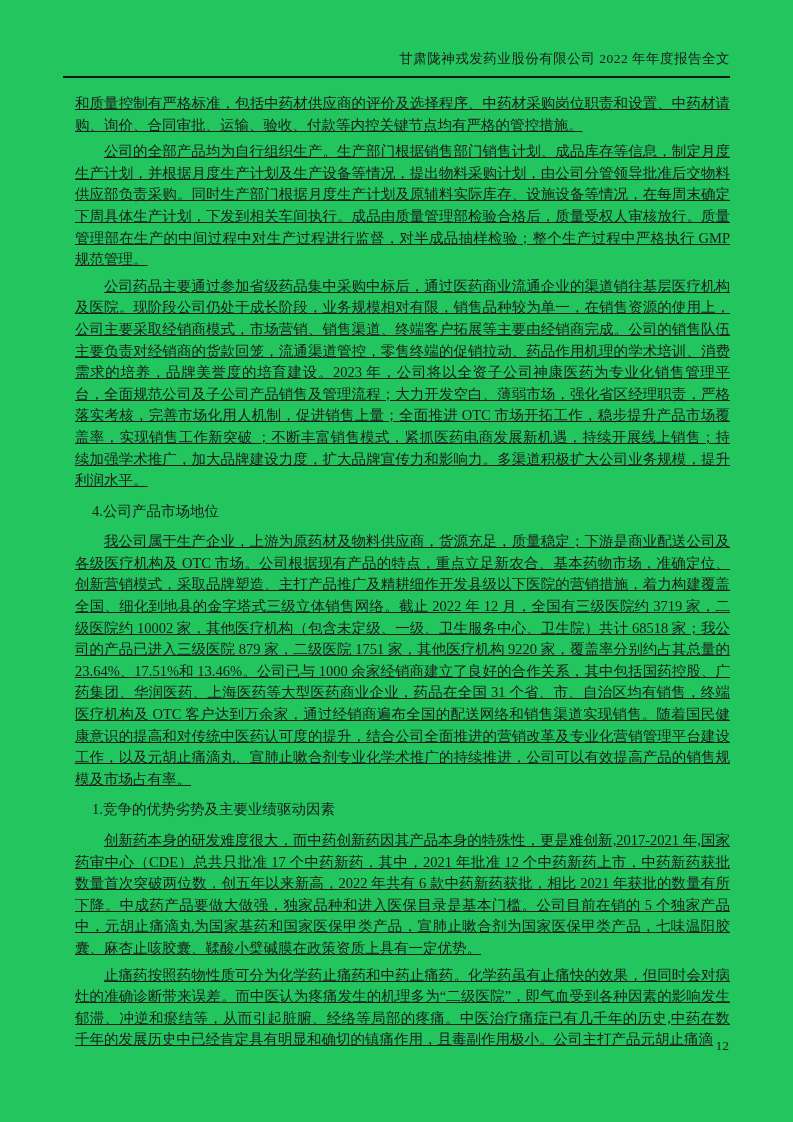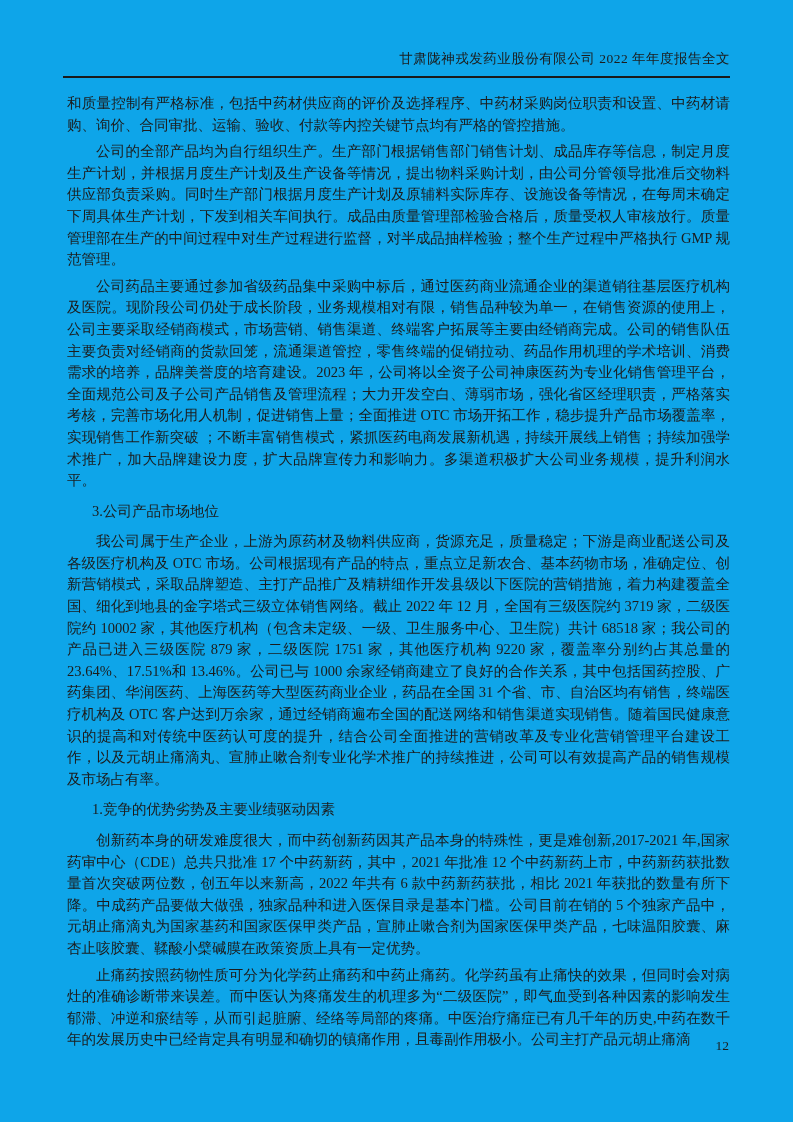--- a/index.html
+++ b/index.html
@@ -4,21 +4,21 @@
 <style>
   html, body {
     margin: 0;
     padding: 0;
     background: #ffffff;
   }
   .page {
     position: relative;
     width: 793px;
     height: 1122px;
-    background: #0ea5e9;
+    background: #22c55e;
     font-family: "Liberation Serif", "DejaVu Serif", serif;
     color: #1c1c1c;
     overflow: hidden;
   }
   .header {
     position: absolute;
     top: 50px;
     left: 63px;
     width: 667px;
     text-align: right;
@@ -38,22 +38,23 @@
     position: absolute;
     top: 93px;
     left: 63px;
     width: 667px;
     font-size: 14.5px;
     line-height: 21.6px;
     text-align: justify;
     text-justify: inter-ideograph;
   }
   .para {
-    margin: 0 0 5px 4px;
+    margin: 0 0 5px 12px;
     text-indent: 2em;
+    text-decoration: underline;
   }
   .para.no-indent {
     text-indent: 0;
   }
   .heading {
     margin: 9px 0 9px 0;
     text-indent: 2em;
   }
   .page-number {
     position: absolute;
@@ -71,21 +72,21 @@
 
   <div class="header-rule"></div>
 
   <div class="content">
     <p class="para no-indent">和质量控制有严格标准，包括中药材供应商的评价及选择程序、中药材采购岗位职责和设置、中药材请购、询价、合同审批、运输、验收、付款等内控关键节点均有严格的管控措施。</p>
 
     <p class="para">公司的全部产品均为自行组织生产。生产部门根据销售部门销售计划、成品库存等信息，制定月度生产计划，并根据月度生产计划及生产设备等情况，提出物料采购计划，由公司分管领导批准后交物料供应部负责采购。同时生产部门根据月度生产计划及原辅料实际库存、设施设备等情况，在每周末确定下周具体生产计划，下发到相关车间执行。成品由质量管理部检验合格后，质量受权人审核放行。质量管理部在生产的中间过程中对生产过程进行监督，对半成品抽样检验；整个生产过程中严格执行 GMP 规范管理。</p>
 
     <p class="para">公司药品主要通过参加省级药品集中采购中标后，通过医药商业流通企业的渠道销往基层医疗机构及医院。现阶段公司仍处于成长阶段，业务规模相对有限，销售品种较为单一，在销售资源的使用上，公司主要采取经销商模式，市场营销、销售渠道、终端客户拓展等主要由经销商完成。公司的销售队伍主要负责对经销商的货款回笼，流通渠道管控，零售终端的促销拉动、药品作用机理的学术培训、消费需求的培养，品牌美誉度的培育建设。2023 年，公司将以全资子公司神康医药为专业化销售管理平台，全面规范公司及子公司产品销售及管理流程；大力开发空白、薄弱市场，强化省区经理职责，严格落实考核，完善市场化用人机制，促进销售上量；全面推进 OTC 市场开拓工作，稳步提升产品市场覆盖率，实现销售工作新突破 ；不断丰富销售模式，紧抓医药电商发展新机遇，持续开展线上销售；持续加强学术推广，加大品牌建设力度，扩大品牌宣传力和影响力。多渠道积极扩大公司业务规模，提升利润水平。</p>
 
-    <p class="heading">3.公司产品市场地位</p>
+    <p class="heading">4.公司产品市场地位</p>
 
     <p class="para">我公司属于生产企业，上游为原药材及物料供应商，货源充足，质量稳定；下游是商业配送公司及各级医疗机构及 OTC 市场。公司根据现有产品的特点，重点立足新农合、基本药物市场，准确定位、创新营销模式，采取品牌塑造、主打产品推广及精耕细作开发县级以下医院的营销措施，着力构建覆盖全国、细化到地县的金字塔式三级立体销售网络。截止 2022 年 12 月，全国有三级医院约 3719 家，二级医院约 10002 家，其他医疗机构（包含未定级、一级、卫生服务中心、卫生院）共计 68518 家；我公司的产品已进入三级医院 879 家，二级医院 1751 家，其他医疗机构 9220 家，覆盖率分别约占其总量的23.64%、17.51%和 13.46%。公司已与 1000 余家经销商建立了良好的合作关系，其中包括国药控股、广药集团、华润医药、上海医药等大型医药商业企业，药品在全国 31 个省、市、自治区均有销售，终端医疗机构及 OTC 客户达到万余家，通过经销商遍布全国的配送网络和销售渠道实现销售。随着国民健康意识的提高和对传统中医药认可度的提升，结合公司全面推进的营销改革及专业化营销管理平台建设工作，以及元胡止痛滴丸、宣肺止嗽合剂专业化学术推广的持续推进，公司可以有效提高产品的销售规模及市场占有率。</p>
 
     <p class="heading">1.竞争的优势劣势及主要业绩驱动因素</p>
 
     <p class="para">创新药本身的研发难度很大，而中药创新药因其产品本身的特殊性，更是难创新,2017-2021 年,国家药审中心（CDE）总共只批准 17 个中药新药，其中，2021 年批准 12 个中药新药上市，中药新药获批数量首次突破两位数，创五年以来新高，2022 年共有 6 款中药新药获批，相比 2021 年获批的数量有所下降。中成药产品要做大做强，独家品种和进入医保目录是基本门槛。公司目前在销的 5 个独家产品中，元胡止痛滴丸为国家基药和国家医保甲类产品，宣肺止嗽合剂为国家医保甲类产品，七味温阳胶囊、麻杏止咳胶囊、鞣酸小檗碱膜在政策资质上具有一定优势。</p>
 
     <p class="para">止痛药按照药物性质可分为化学药止痛药和中药止痛药。化学药虽有止痛快的效果，但同时会对病灶的准确诊断带来误差。而中医认为疼痛发生的机理多为“二级医院”，即气血受到各种因素的影响发生郁滞、冲逆和瘀结等，从而引起脏腑、经络等局部的疼痛。中医治疗痛症已有几千年的历史,中药在数千年的发展历史中已经肯定具有明显和确切的镇痛作用，且毒副作用极小。公司主打产品元胡止痛滴</p>
   </div>
 

